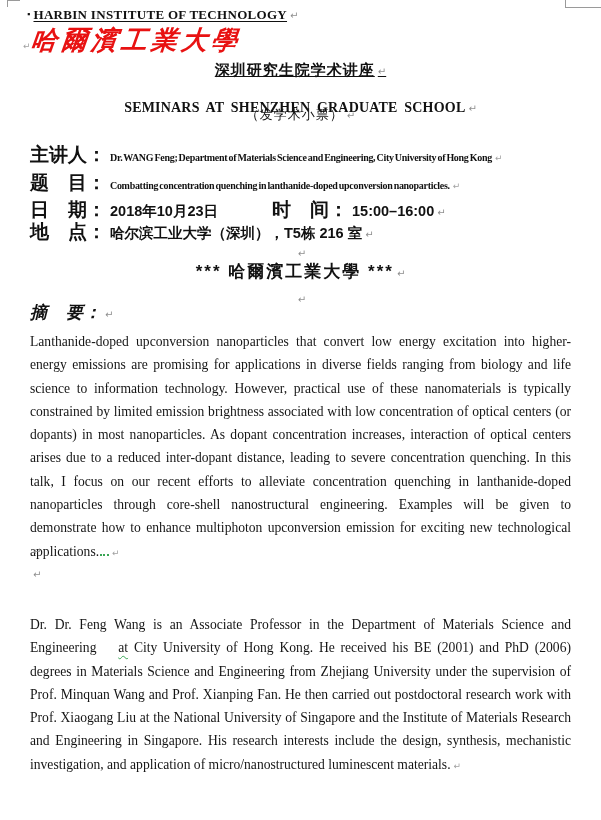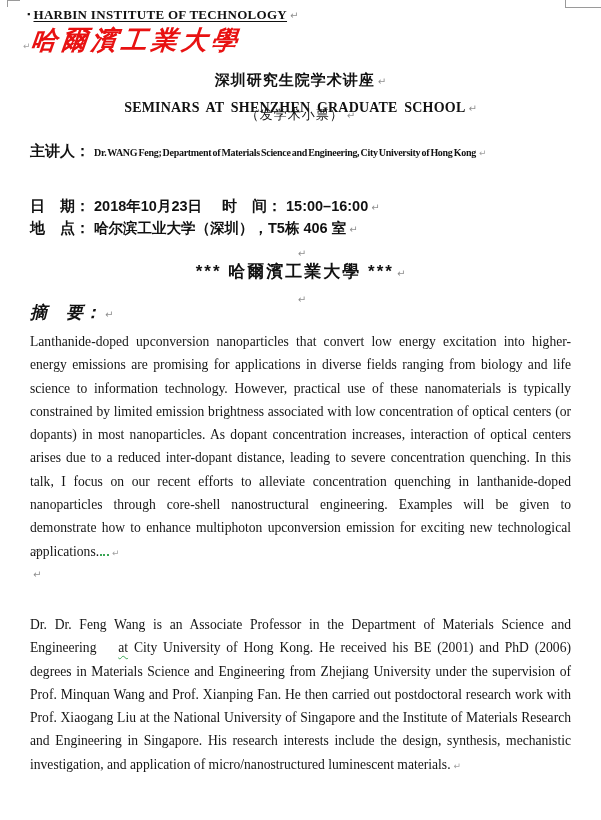--- a/index.html
+++ b/index.html
@@ -29,38 +29,38 @@
 
   .logo-line { position:absolute; left:20px; top:26px; white-space:nowrap; }
   .logo-line .cal {
     color:#e81212; font-weight:bold; font-style:italic;
     font-size:26px; letter-spacing:4px; line-height:30px;
     font-family:"Liberation Serif","DejaVu Serif",serif;
     transform:skewX(-6deg); display:inline-block;
   }
 
   .centered { position:absolute; left:0; width:601px; text-align:center; white-space:nowrap; }
-  .title-cn { top:71px; font-size:15px; font-weight:bold;
-    font-family:"Liberation Sans","DejaVu Sans",sans-serif; letter-spacing:1px; }
+  .title-cn { top:61px; font-size:15px; font-weight:bold;
+    font-family:"Liberation Sans","DejaVu Sans",sans-serif; letter-spacing:1px;text-decoration:underline; }
   .title-en { top:100px; font-size:14px; font-weight:bold; word-spacing:3px; letter-spacing:.2px; }
   .subtitle { top:106px; font-size:13px;
     font-family:"Liberation Sans","DejaVu Sans",sans-serif; letter-spacing:1px;text-align:center; }
 
   .detail { position:absolute; left:30px; width:545px; white-space:nowrap; }
   .detail .lab { font-family:"Liberation Sans","DejaVu Sans",sans-serif;
-    font-size:15px; font-weight:bold; }
+    font-size:19px; font-weight:bold; }
   .detail .val-en { font-size:10px; font-weight:bold;
     letter-spacing:-.3px; word-spacing:-1px; }
   .detail .val-cn { font-family:"Liberation Sans","DejaVu Sans",sans-serif;
     font-size:14.5px; font-weight:bold;margin-top:47px; }
   .row-speaker { top:142px; }
   .row-topic   { top:170px; }
   .row-datetime{ top:197px; }
   .row-venue   { top:219px; }
-  .gap-lab { margin-left:16px; }
+  .gap-lab { margin-left:50px; }
 
   .pil-center-1 { top:243px; }
   .pil-center-2 { top:289px; }
   .welcome { top:260px; font-size:17px; font-weight:bold;
     font-family:"Liberation Sans","DejaVu Sans",sans-serif; letter-spacing:2px; }
 
   .sec-heading { position:absolute; left:30px; white-space:nowrap;
     font-family:"Liberation Sans","DejaVu Sans",sans-serif;
     font-size:17px; font-weight:bold; letter-spacing:1px;font-style:italic; }
   .abstract-heading { top:301px; }
@@ -105,31 +105,35 @@
 
   <div class="centered subtitle">
     <span>（发学术小票）</span><span class="pilcrow">↵</span>
   </div>
 
   <div class="detail row-speaker">
     <span class="lab">主讲人：</span>
     <span class="val-en">Dr. WANG Feng; Department of Materials Science and Engineering, City University of Hong Kong</span><span class="pilcrow small">↵</span>
   </div>
 
+  <div class="detail row-topic">
+    <span class="lab">题　目：</span>
+    <span class="val-en">Combatting concentration quenching in lanthanide-doped upconversion nanoparticles.</span><span class="pilcrow small">↵</span>
+  </div>
 
   <div class="detail row-datetime">
     <span class="lab">日　期：</span>
     <span class="val-cn">2018年10月23日</span>
     <span class="lab gap-lab">时　间：</span>
     <span class="val-cn">15:00–16:00</span><span class="pilcrow">↵</span>
   </div>
 
   <div class="detail row-venue">
     <span class="lab">地　点：</span>
-    <span class="val-cn">哈尔滨工业大学（深圳），T5栋 406 室</span><span class="pilcrow">↵</span>
+    <span class="val-cn">哈尔滨工业大学（深圳），T5栋 216 室</span><span class="pilcrow">↵</span>
   </div>
 
   <div class="centered pil-center-1">
     <span class="pilcrow">↵</span>
   </div>
 
   <div class="centered welcome">
     <span>*** 哈爾濱工業大學 ***</span><span class="pilcrow">↵</span>
   </div>
 

